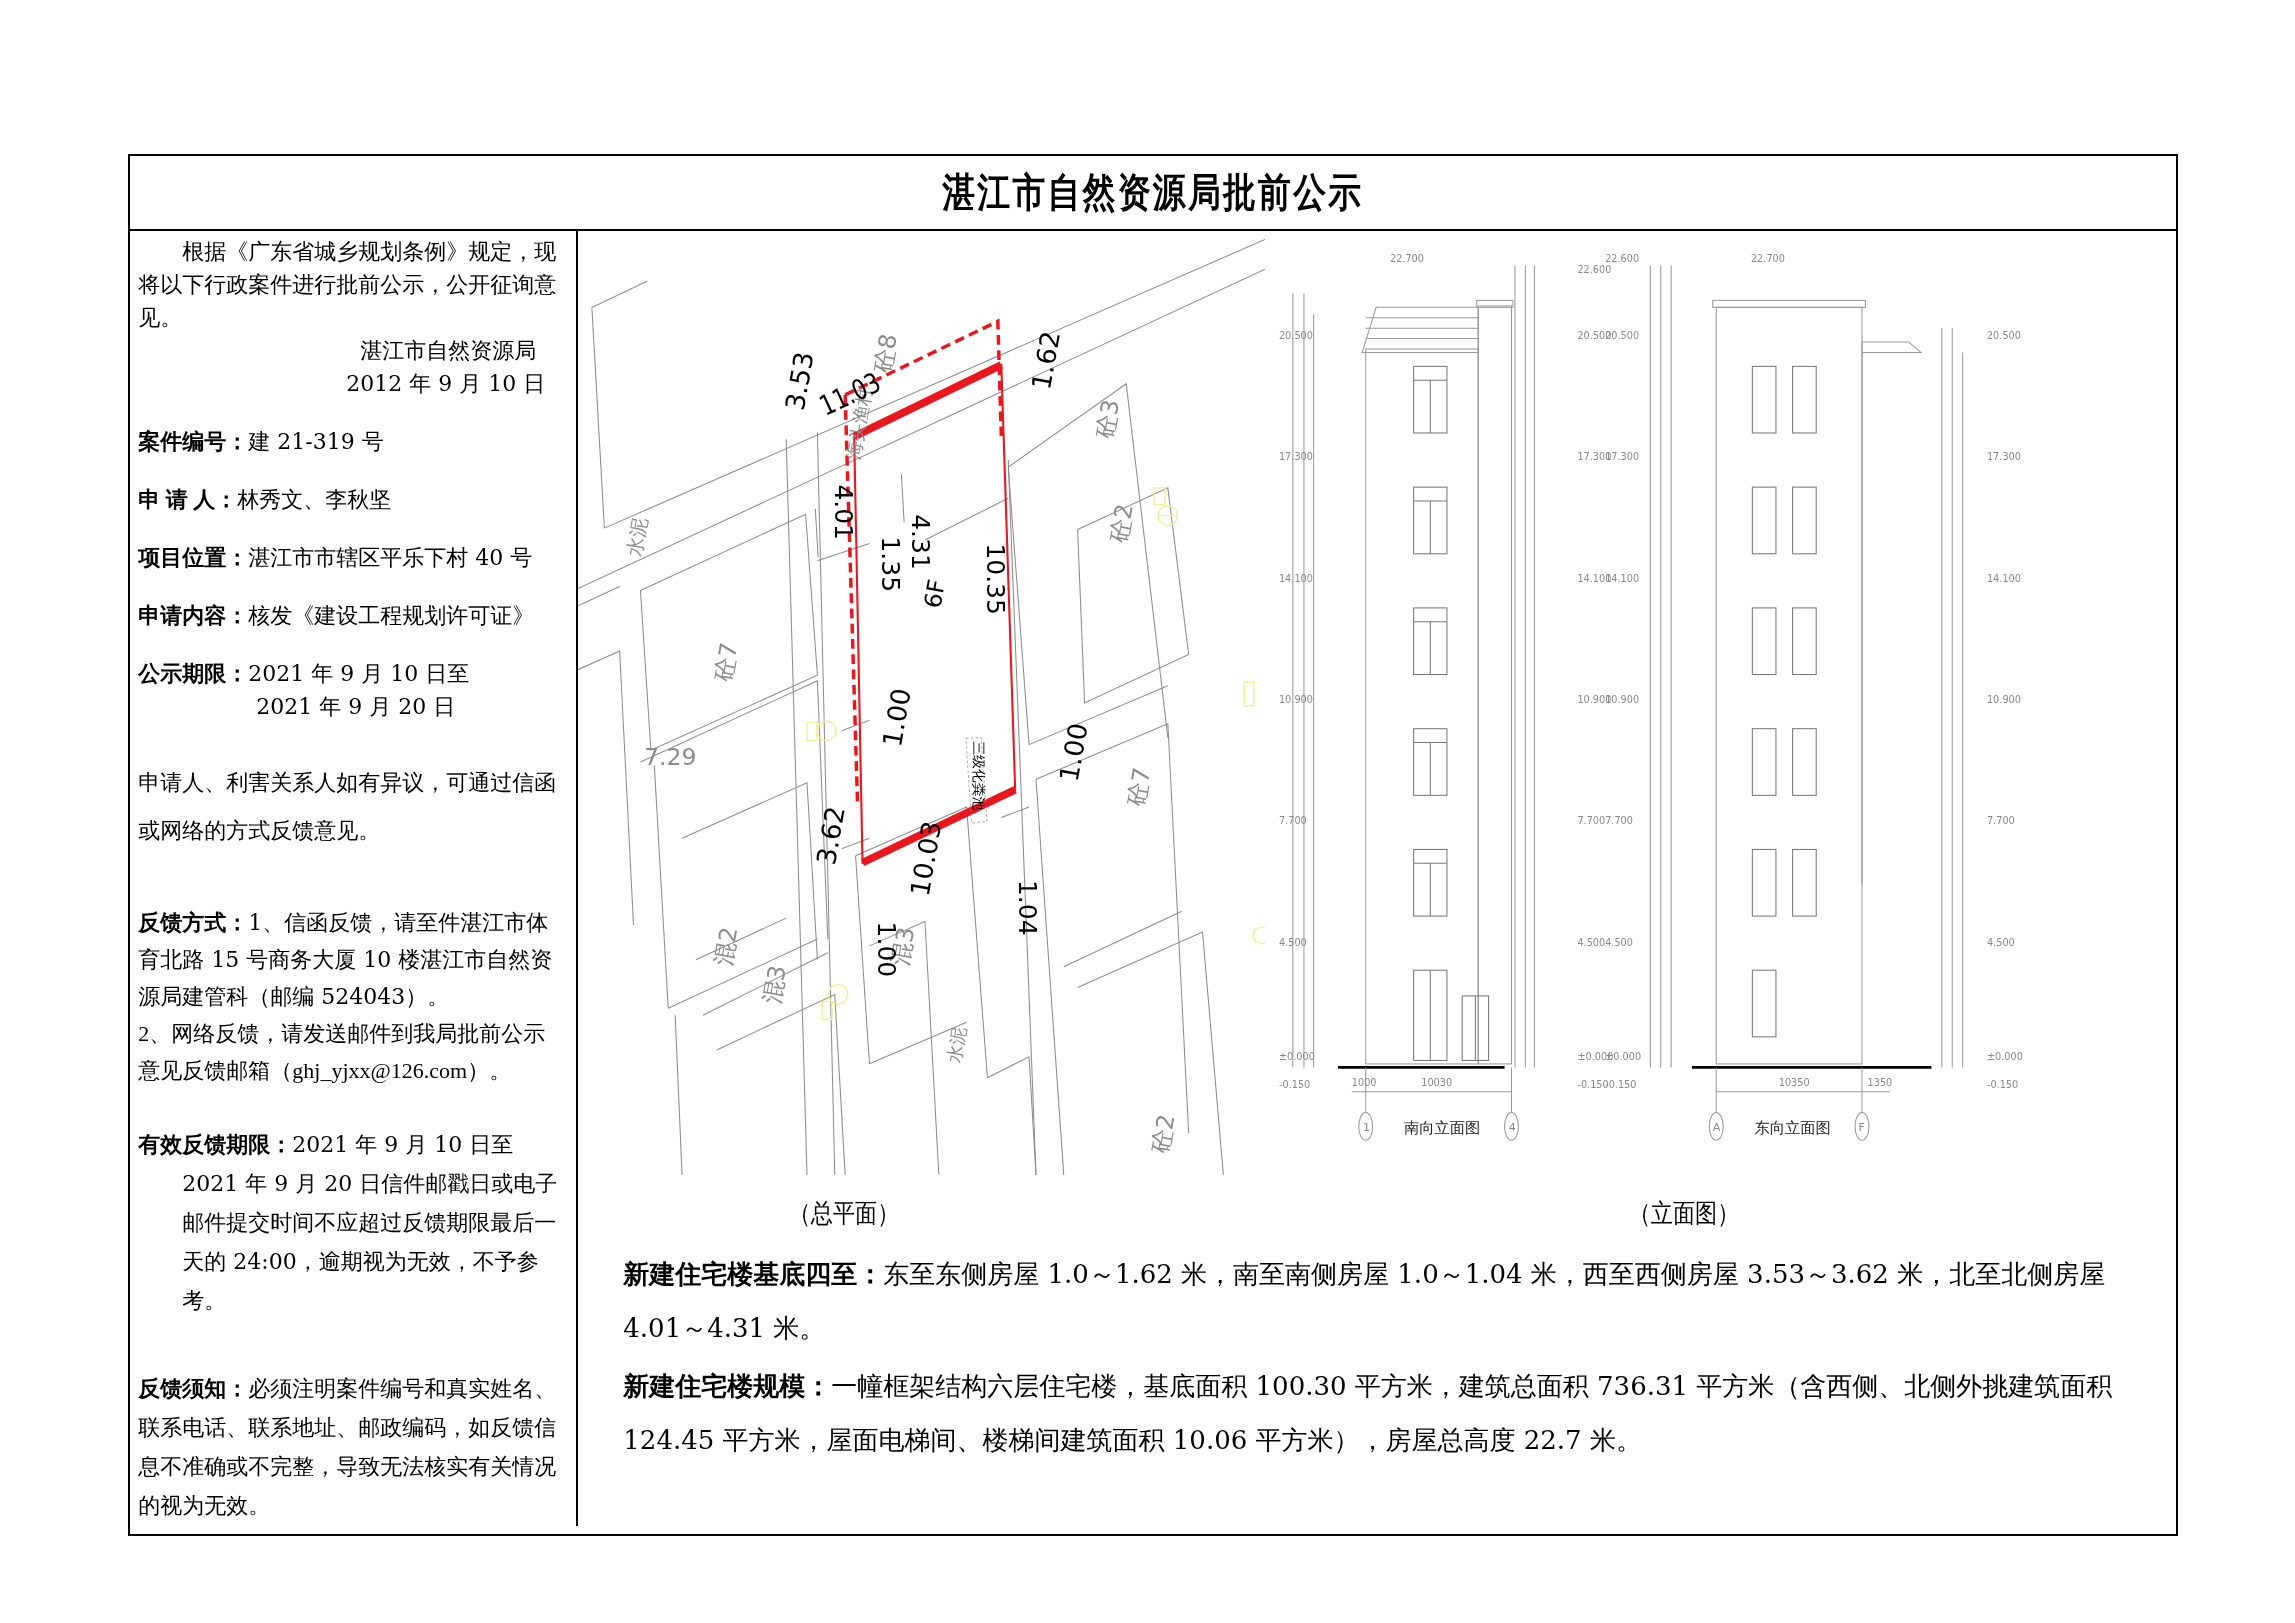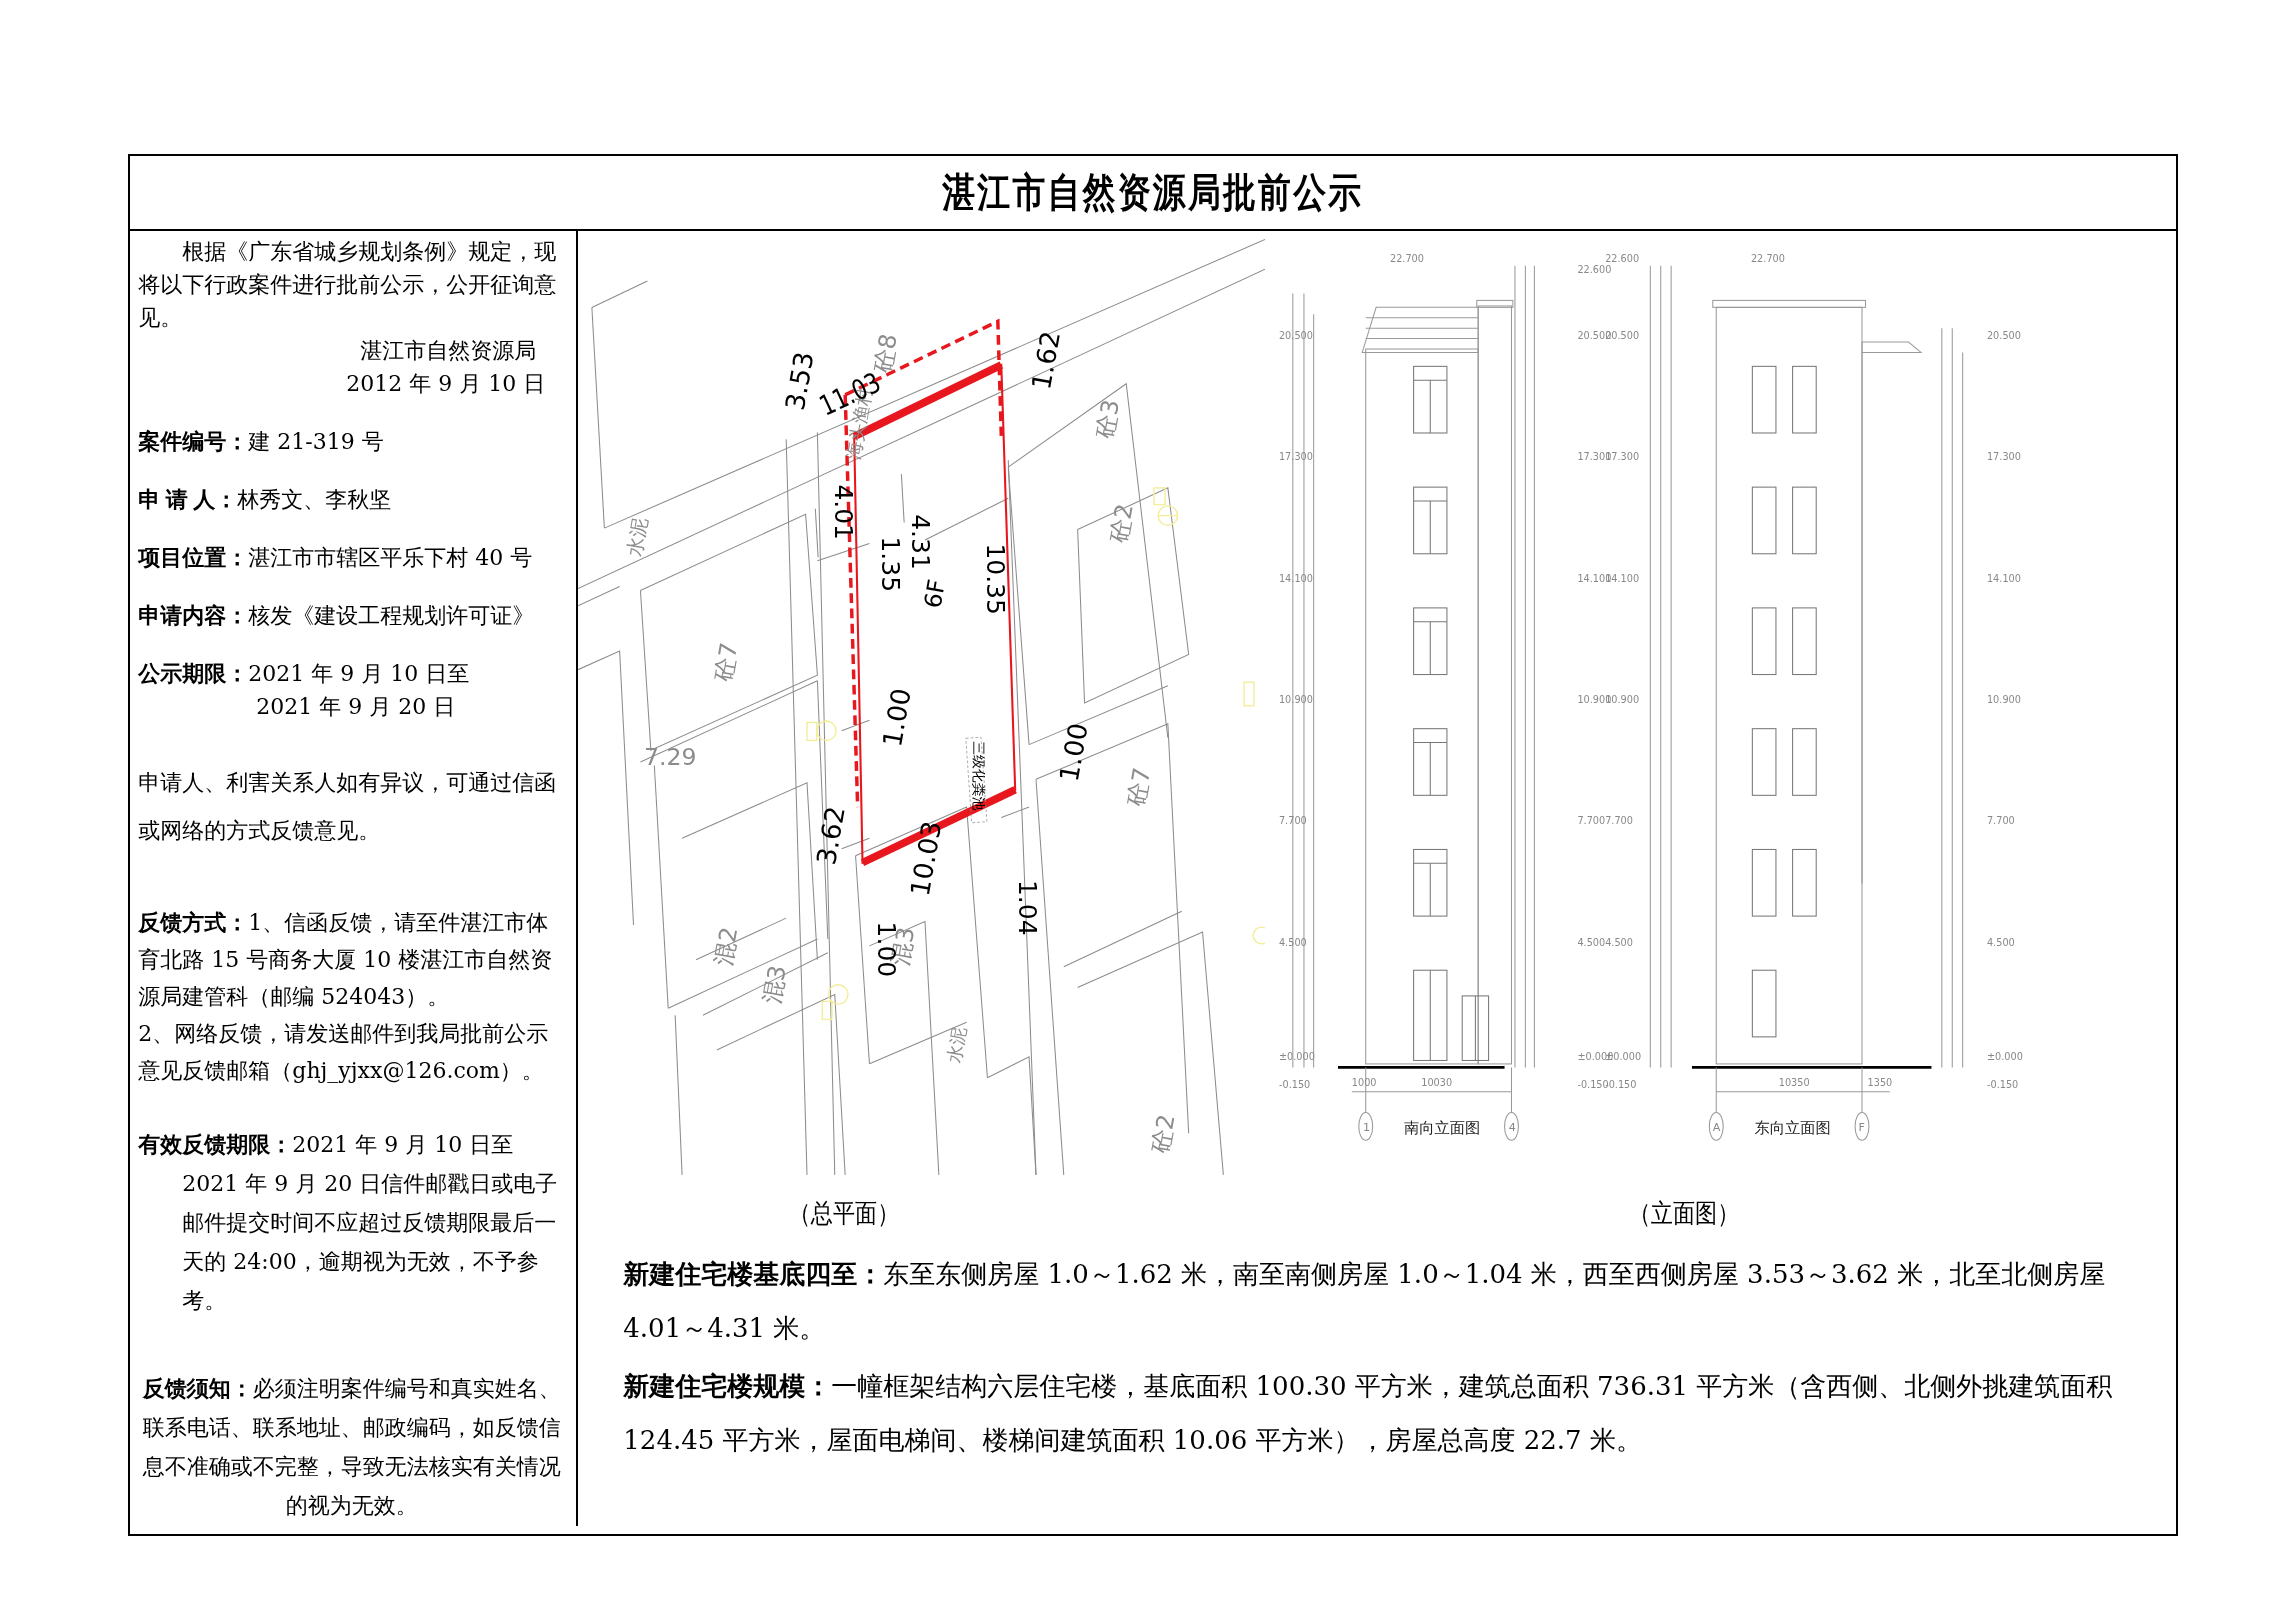--- a/index.html
+++ b/index.html
@@ -66,27 +66,27 @@
     <p class="lt">
       <b>公示期限：</b><span>2021 年 9 月 10 日至</span>
     </p>
     <p class="lt period2">2021 年 9 月 20 日</p>
     <div class="gap-m"></div>
     <p class="lt" style="line-height:48px;">申请人、利害关系人如有异议，可通过信函或网络的方式反馈意见。</p>
     <div class="gap-l"></div>
     <p class="lt" style="line-height:37px;">
       <b>反馈方式：</b><span>1、信函反馈，请至件湛江市体育北路 15 号商务大厦 10 楼湛江市自然资源局建管科（邮编 524043）。</span>
     </p>
-    <p class="lt" style="line-height:37px;">2、网络反馈，请发送邮件到我局批前公示意见反馈邮箱（ghj_yjxx@126.com）。</p>
+    <p class="lt" style="line-height:37px;font-family:Liberation Serif, serif;">2、网络反馈，请发送邮件到我局批前公示意见反馈邮箱（ghj_yjxx@126.com）。</p>
     <div class="gap-m"></div>
     <p class="lt" style="line-height:39px; padding-left:44px; text-indent:-44px;">
       <b>有效反馈期限：</b><span>2021 年 9 月 10 日至 2021 年 9 月 20 日信件邮戳日或电子邮件提交时间不应超过反馈期限最后一天的 24:00，逾期视为无效，不予参考。</span>
     </p>
     <div class="gap-l"></div>
-    <p class="lt" style="line-height:39px;text-align:center;">
+    <p class="lt" style="line-height:39px;">
       <b>反馈须知：</b><span>必须注明案件编号和真实姓名、联系电话、联系地址、邮政编码，如反馈信息不准确或不完整，导致无法核实有关情况的视为无效。</span>
     </p>
   </div>
 
   <div class="right-col">
     <div class="drawings">
 
       <svg style="position:absolute;left:0;top:0;" width="687" height="944" viewBox="0 0 990 1360">
         <g stroke="#8c8c8c" stroke-width="1.5" fill="none">
 

